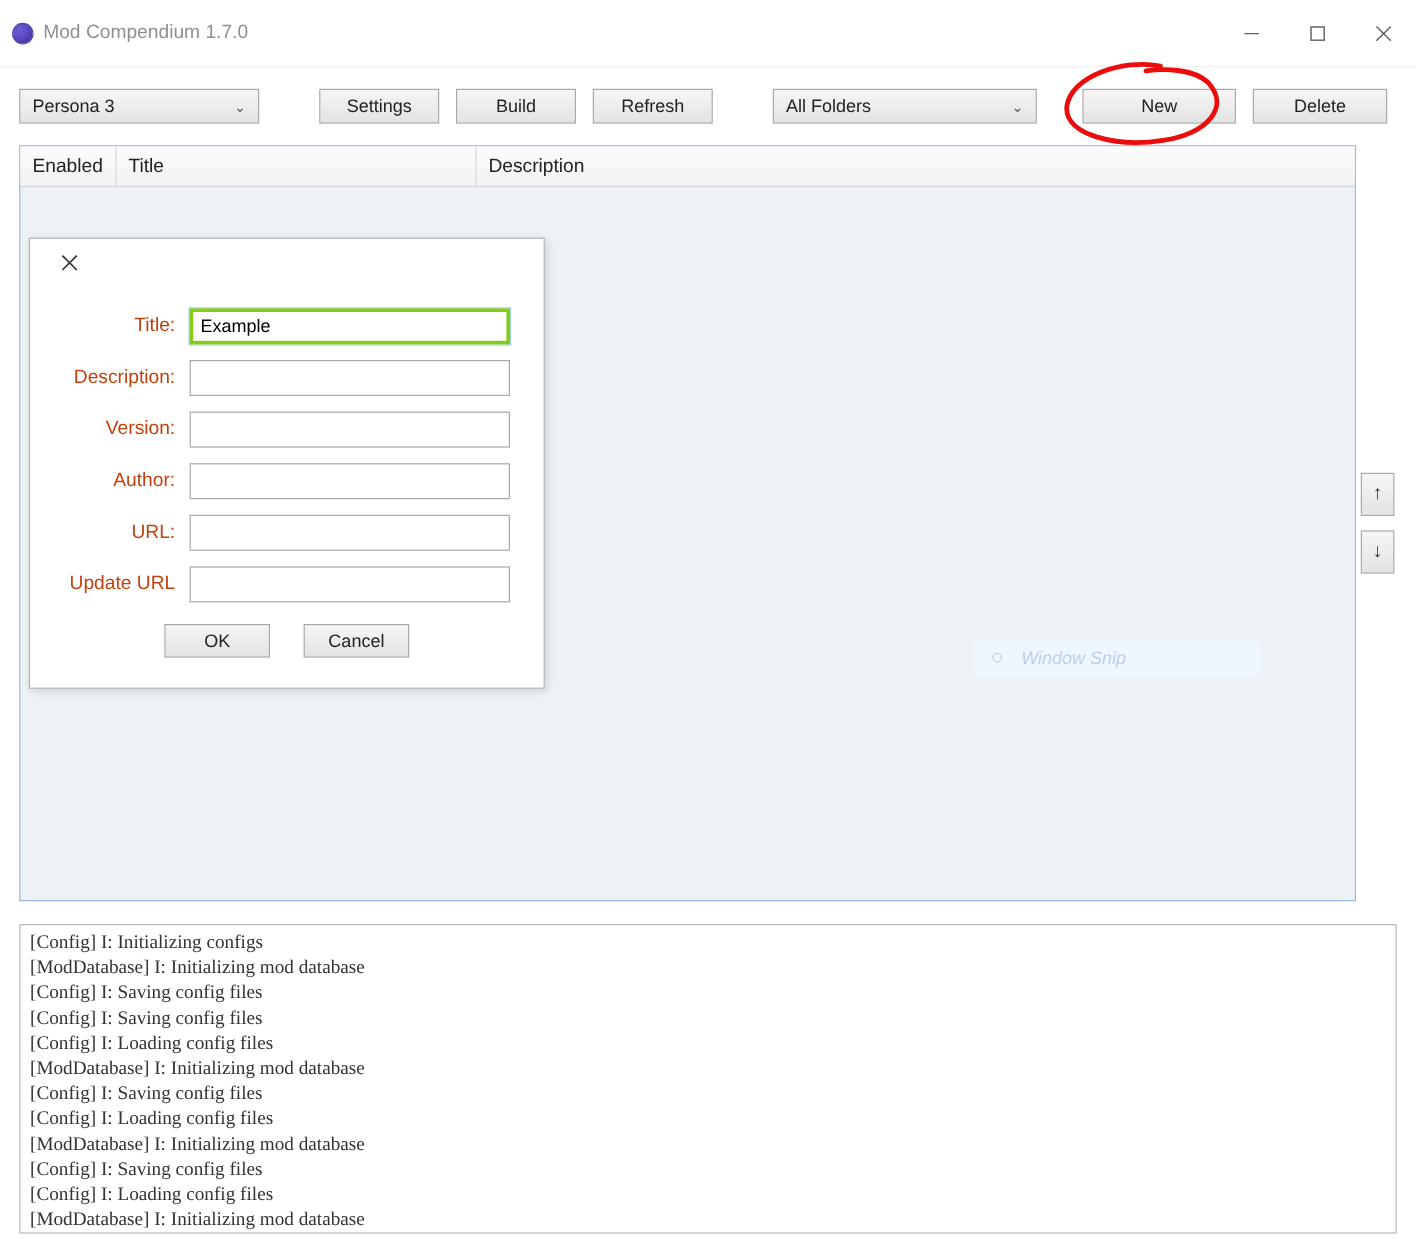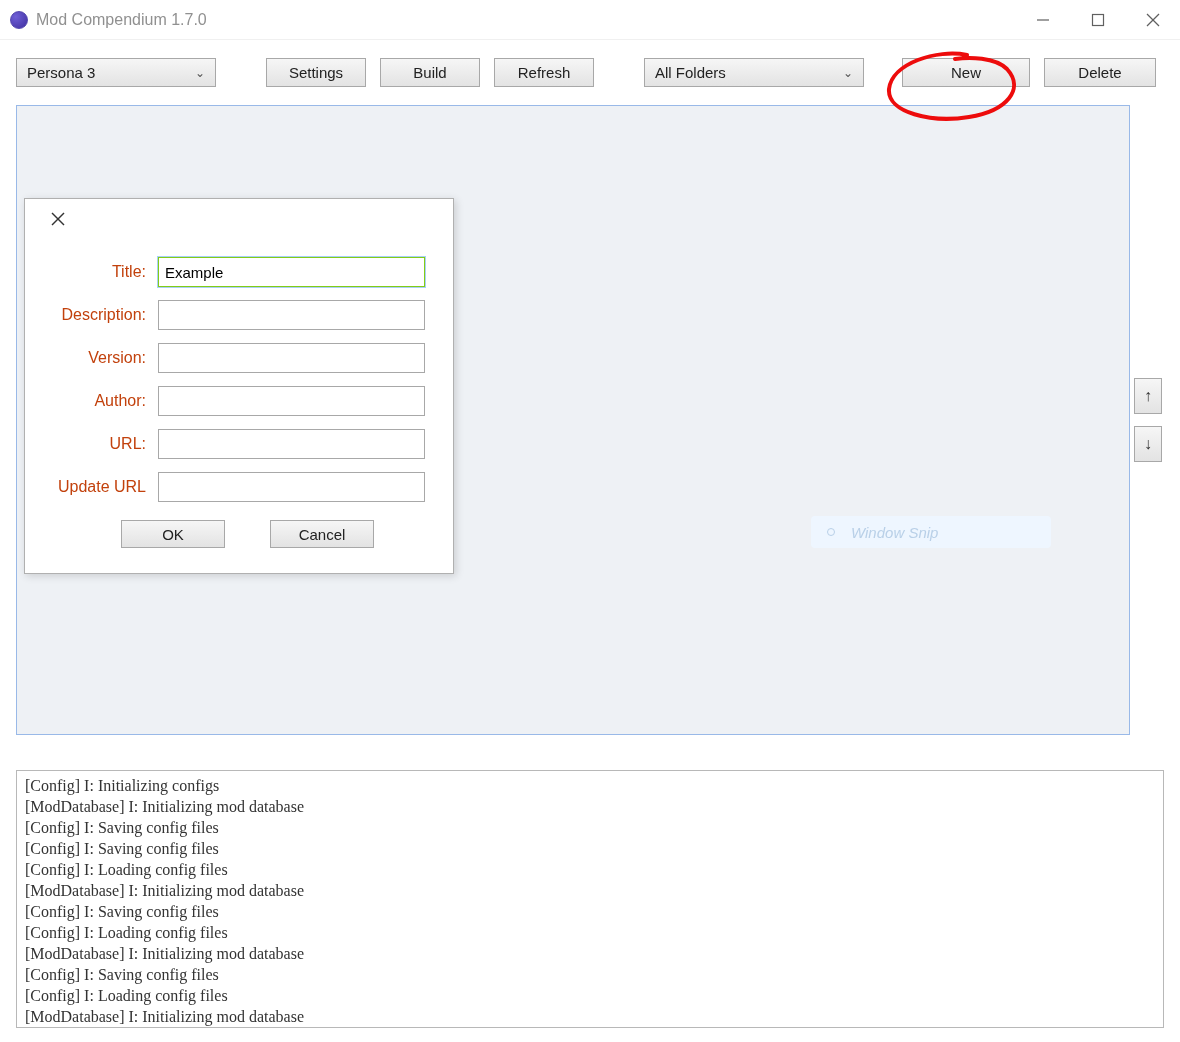--- a/index.html
+++ b/index.html
@@ -7,21 +7,21 @@
     font-family: "Segoe UI", Tahoma, sans-serif;
     font-size: 15px;
     background: #ffffff;
     width: 1180px;
     height: 1042px;
     overflow: hidden;
     position: relative;
   }
   
   .titlebar {
-    height: 40px;
+    height: 56px;
     display: flex;
     align-items: center;
     padding-left: 10px;
     color: #909090;
     font-size: 16px;
     border-bottom: 1px solid #f0f0f0;
   }
   .titlebar .app-icon {
     width: 18px;
     height: 18px;
@@ -175,34 +175,33 @@
   .form-row input {
     flex: 1;
     height: 30px;
     border: 1px solid #a8a8a8;
     padding: 0 6px;
     font-size: 15px;
     font-family: inherit;
     outline: none;
   }
   .form-row input.focused {
-    border: 1px solid #84cc16;
+    border: 3px solid #84cc16;
     box-shadow: 0 0 0 1px #a8d0f5;
   }
   .dialog-buttons {
     display: flex;
     justify-content: center;
     gap: 28px;
     margin-top: 18px;
   }
   .dialog-buttons .btn {
-    width: 104px;
+    width: 88px;
     height: 28px;
     padding: 0;
-    margin-left: 17px;
   }
   
   .log-panel {
     position: absolute;
     left: 16px;
     right: 16px;
     bottom: 14px;
     height: 258px;
     border: 1px solid #b8b8b8;
     background: #ffffff;
@@ -292,20 +291,25 @@
   <div class="btn" style="width:128px">New</div>
   <div class="btn" style="width:112px">Delete</div>
 </div>
 
 <svg class="red-annot" viewBox="0 0 160 80">
   <path d="M 90 4 C 60 -2 15 12 12 38 C 10 62 55 72 92 66 C 130 60 148 38 130 18 C 118 6 92 6 78 8" fill="none" stroke="#ed0c0c" stroke-width="4" stroke-linecap="round"></path>
 </svg>
 
 <div class="mod-area">
   <div class="mod-table">
+    <div class="table-header">
+      <div class="th" style="width:80px">Enabled</div>
+      <div class="th" style="width:300px">Title</div>
+      <div class="th" style="flex:1;border-right:none">Description</div>
+    </div>
 
     <div class="snip-bubble">
       <span class="dot"></span>
       <span>Window Snip</span>
     </div>
   </div>
   <div class="side-arrows">
     <div class="arrow-btn">↑</div>
     <div class="arrow-btn">↓</div>
   </div>

